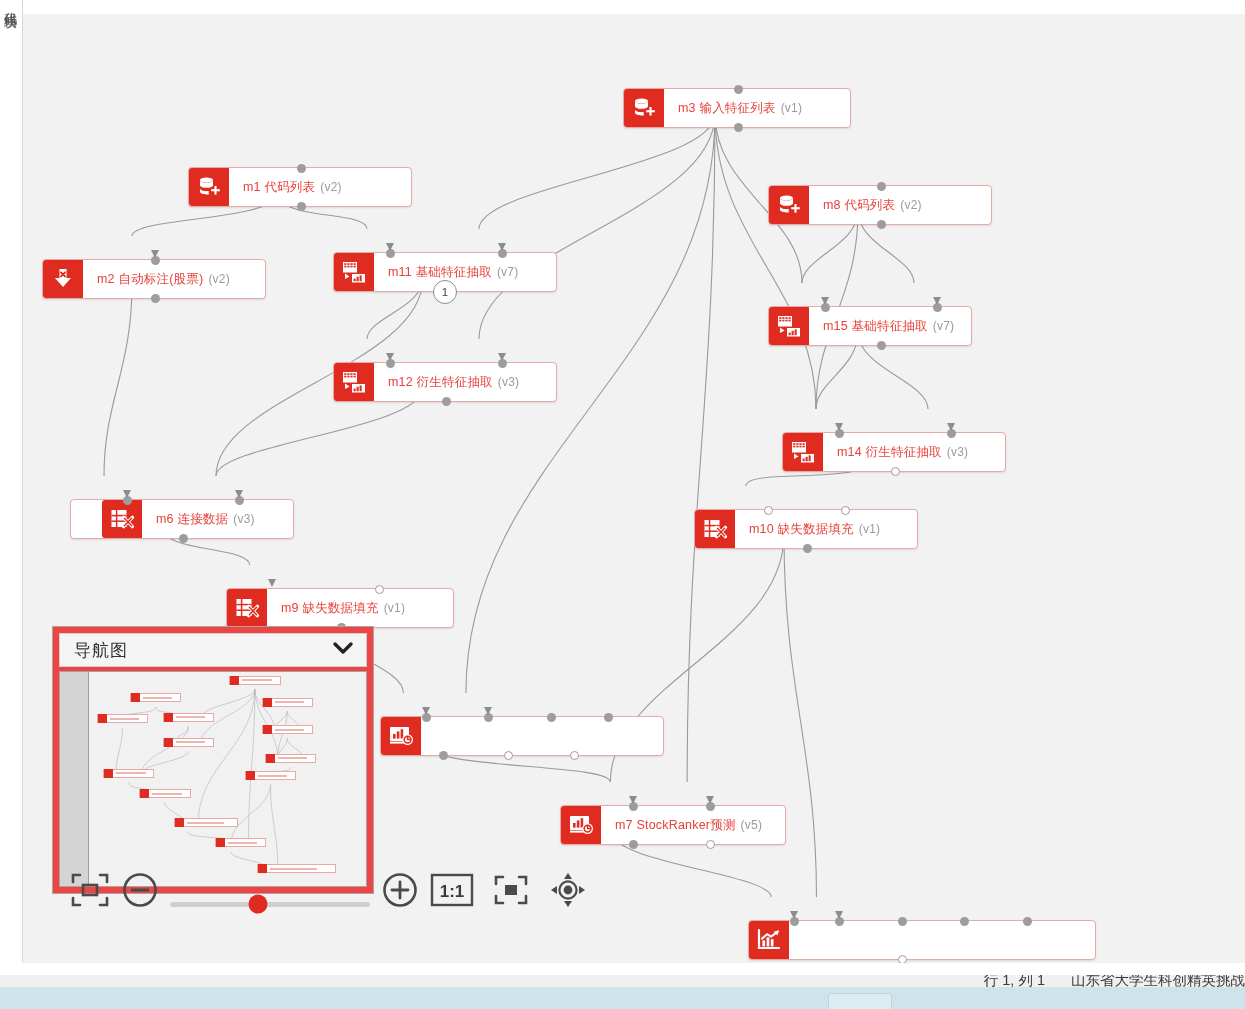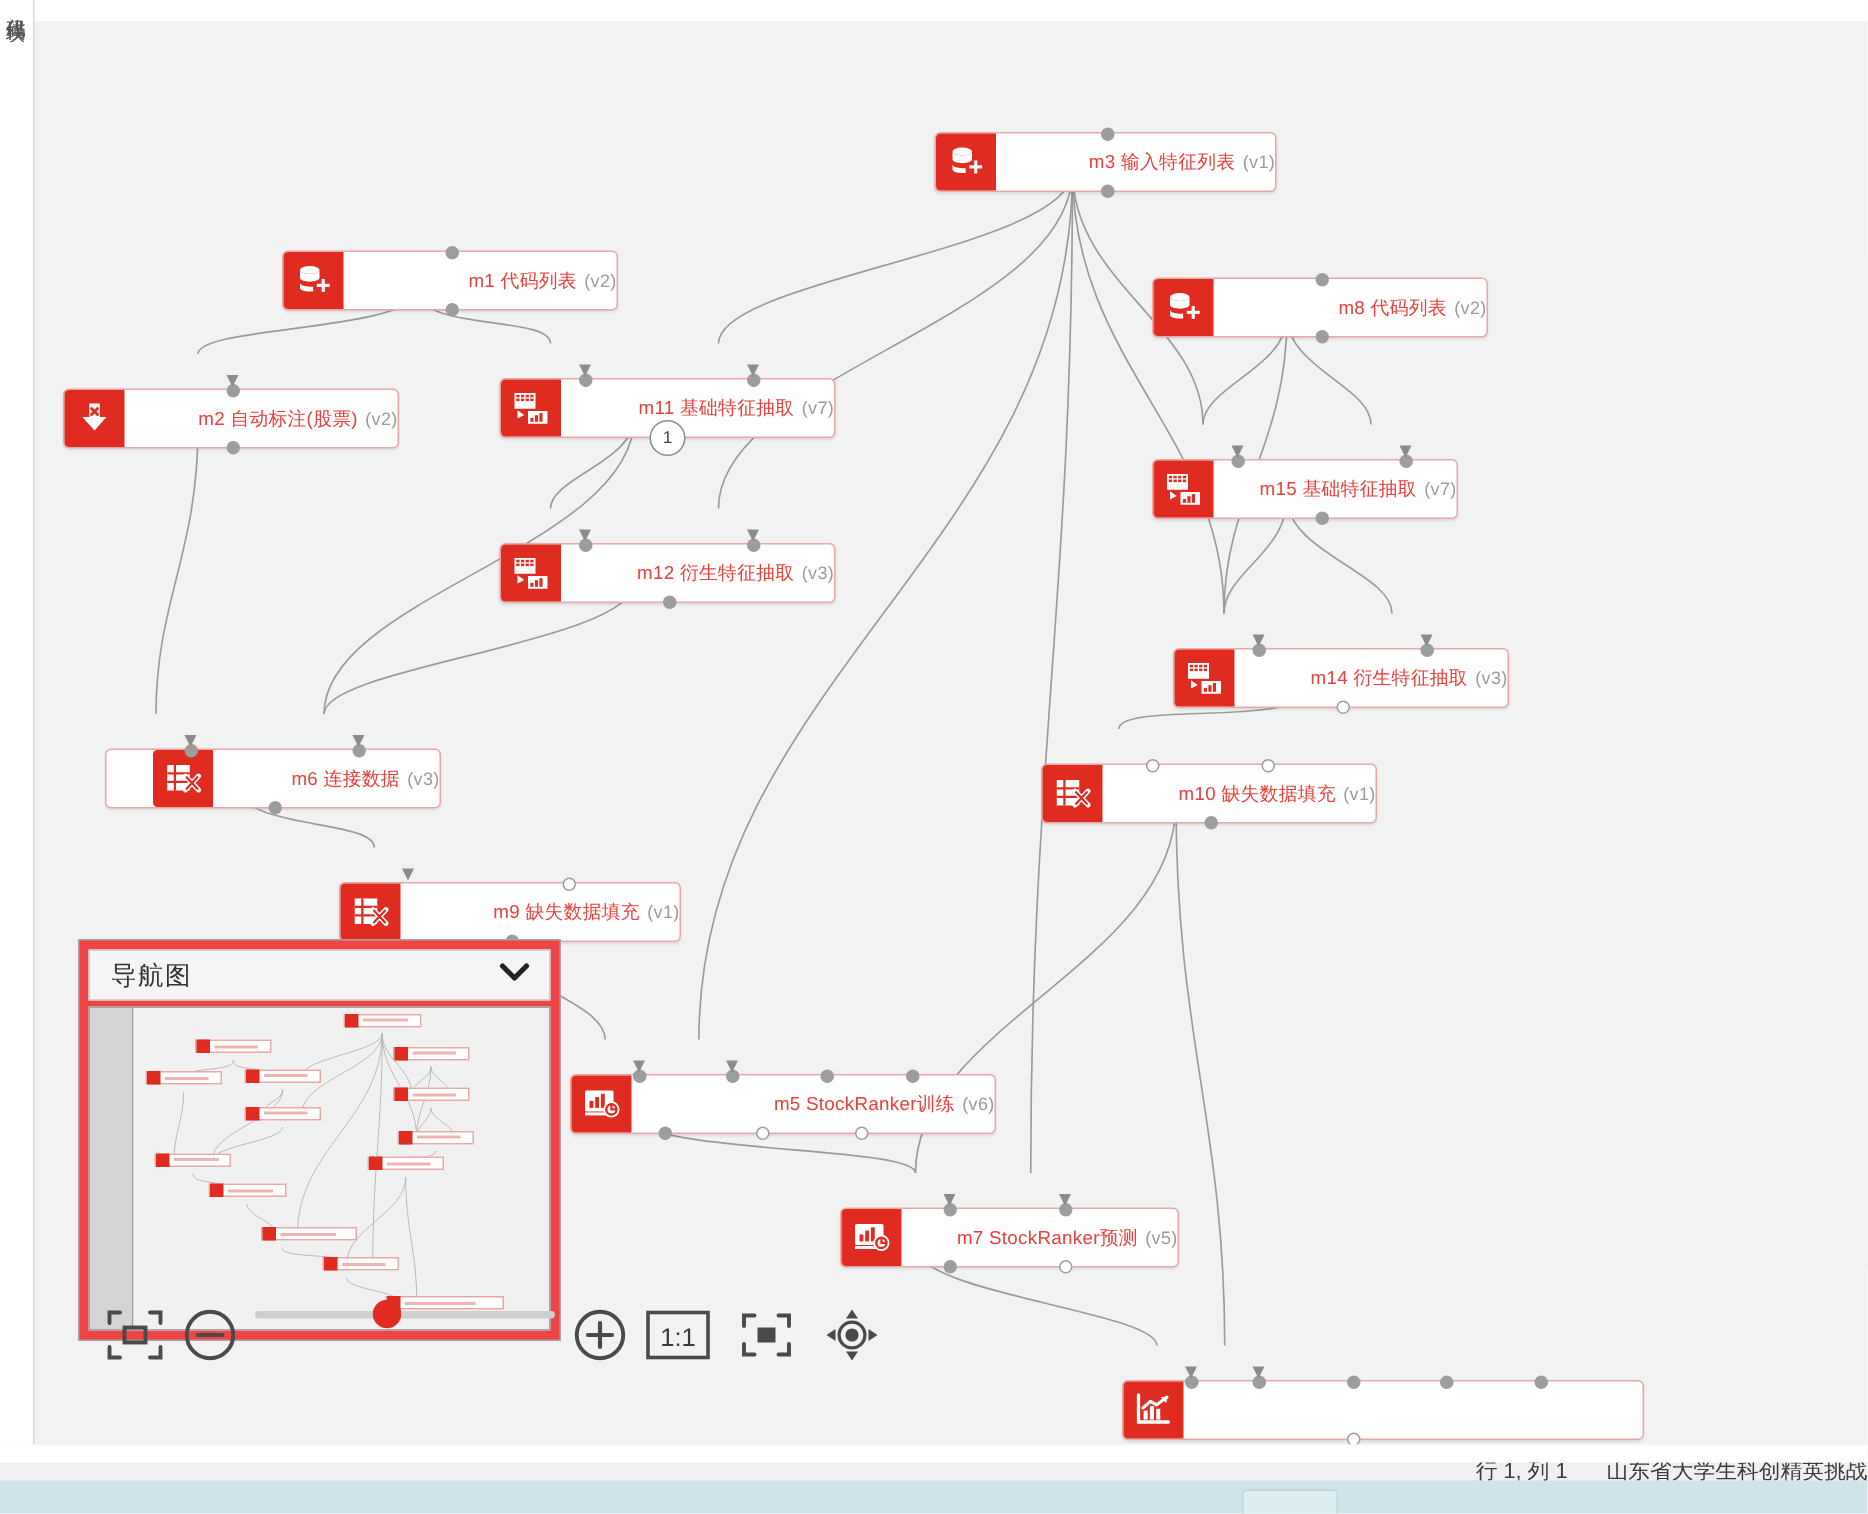--- a/index.html
+++ b/index.html
@@ -55,21 +55,20 @@
     display:flex;align-items:center;justify-content:center;
   }
   .node .icon svg{display:block;}
   .node .label{
     flex:1;display:flex;align-items:center;
     padding-left:14px;
     font-size:12.5px;
     color:#e8403a;
     white-space:nowrap;
     letter-spacing:.2px;
-    justify-content:flex-end;
   }
   .node .label .ver{color:#9b9b9b;margin-left:5px;font-size:12px;}
 
   
   .port{
     position:absolute;width:9px;height:9px;border-radius:50%;
     background:#9d9d9d;box-sizing:border-box;
   }
   .port.hollow{background:#ffffff;border:1.6px solid #9d9d9d;}
   .port.top{top:-4.5px;}
@@ -118,22 +117,23 @@
     display:block;width:9px;height:9px;min-width:9px;background:#e02b20;
   }
   .mini-node u{
     display:block;height:2px;background:#efb3b0;margin-left:3px;width:60%;
     text-decoration:none;
   }
 
   
   .toolbar{
     position:absolute;left:40px;bottom:50px;
-    display:flex;align-items:flex-start;gap:0px;
+    display:flex;align-items:flex-end;gap:0px;
     z-index:30;
+    font-weight:bold;
   }
   .tb-btn{display:flex;align-items:center;justify-content:center;cursor:pointer;}
   .zoom-slider{
     position:relative;width:200px;height:18px;display:flex;align-items:center;
     margin:0 8px;
   }
   .zoom-track{width:100%;height:5px;background:#cfcfcf;border-radius:3px;}
   .zoom-knob{
     position:absolute;left:44%;top:50%;transform:translate(-50%,-50%);
     width:19px;height:19px;border-radius:50%;background:#e02b20;
@@ -504,24 +504,20 @@
       <g fill="#e02b20">
         <rect x="5" y="10" width="2.6" height="4.6"></rect>
         <rect x="8.8" y="7.4" width="2.6" height="7.2"></rect>
         <rect x="12.6" y="5.2" width="2.6" height="9.4"></rect>
       </g>
       <path d="M2 18.6 h19" stroke="#fff" stroke-width="2"></path>
       <circle cx="19.6" cy="15.6" r="5.4" fill="#fff"></circle>
       <circle cx="19.6" cy="15.6" r="3.4" fill="none" stroke="#e02b20" stroke-width="1.6"></circle>
       <path d="M19.6 12.6 v3 h2.6" stroke="#e02b20" stroke-width="1.5" fill="none" stroke-linecap="round"></path>
     </svg>
-          </div>
-          <div class="label">
-            <span>m5 StockRanker训练</span>
-            <span class="ver">(v6)</span>
           </div>
           <span class="port top" style="left: 40.94px;"></span>
           <span class="port top" style="left: 103.42px;"></span>
           <span class="port top" style="left: 165.9px;"></span>
           <span class="port top" style="left: 222.7px;"></span>
           <span class="port bottom" style="left: 57.98px;"></span>
           <span class="port bottom hollow" style="left: 123.3px;"></span>
           <span class="port bottom hollow" style="left: 188.62px;"></span>
           <span class="arrowhead" style="left: 40.94px;"></span>
           <span class="arrowhead" style="left: 103.42px;"></span>

